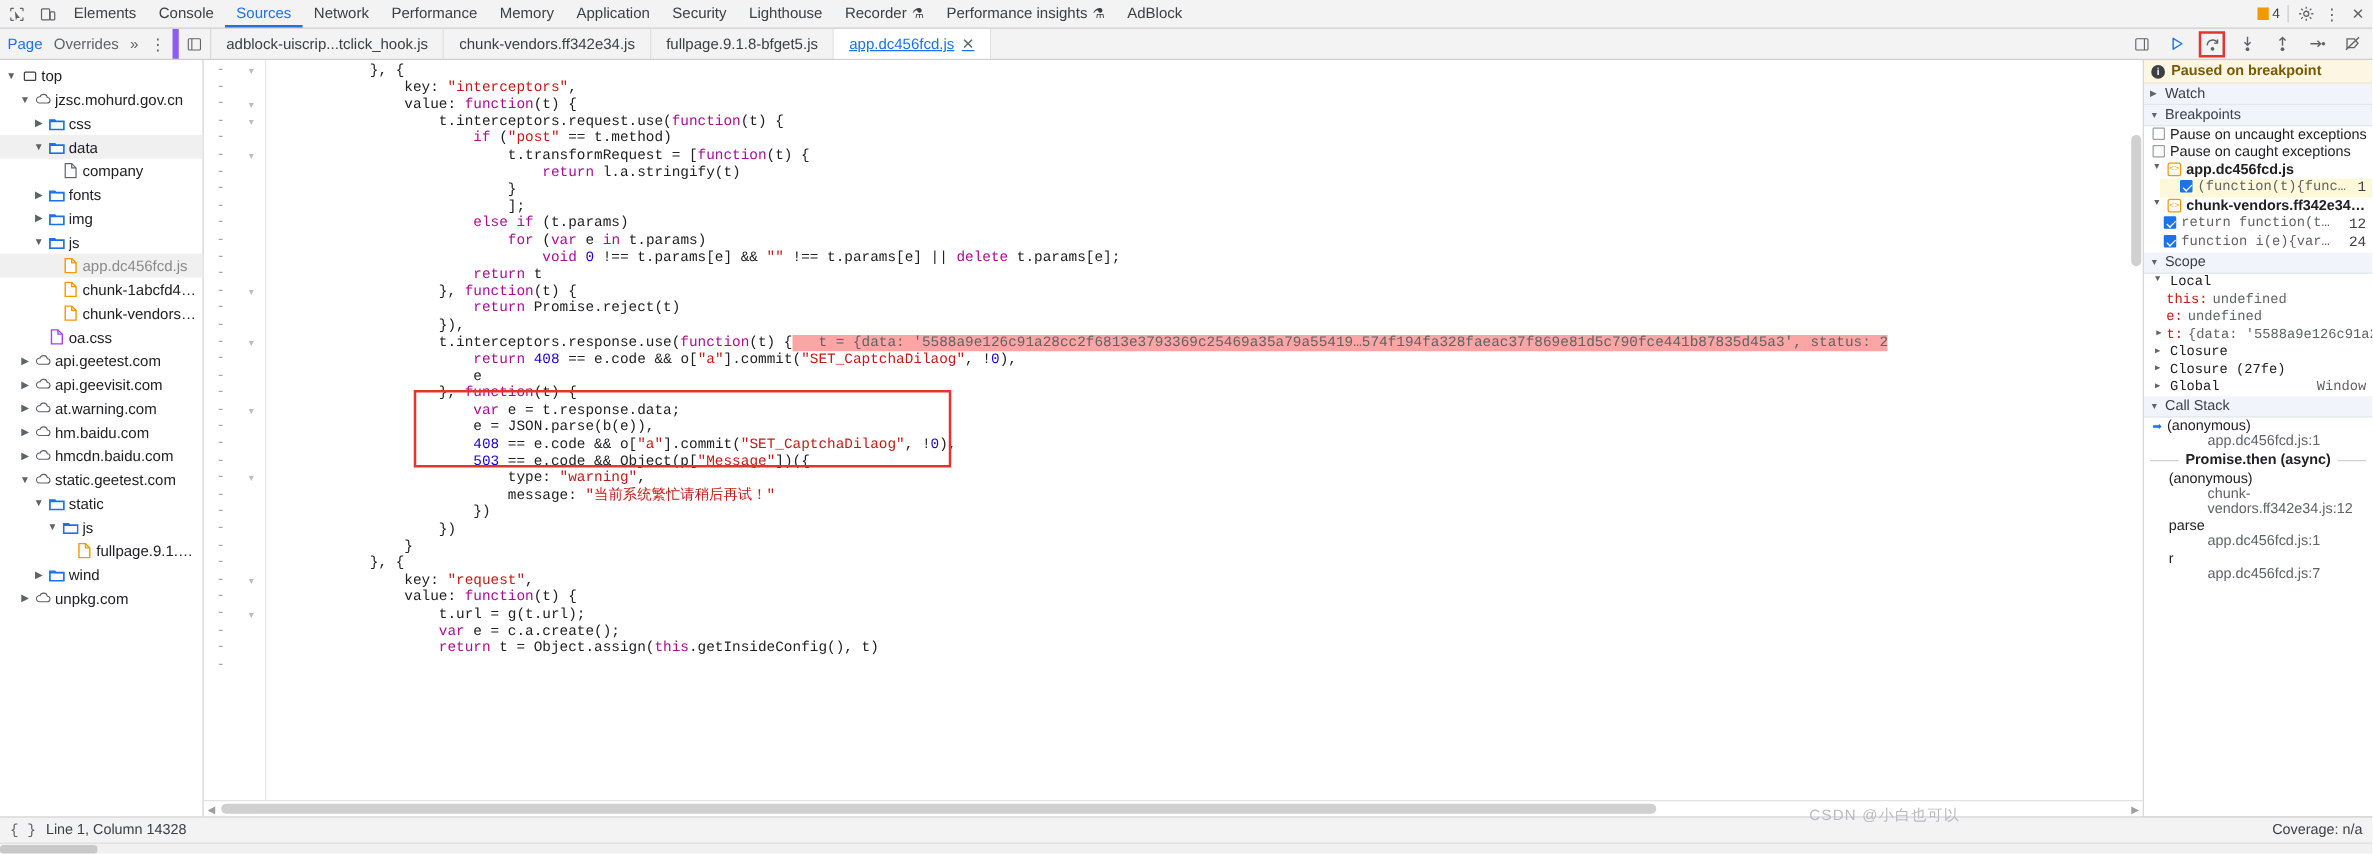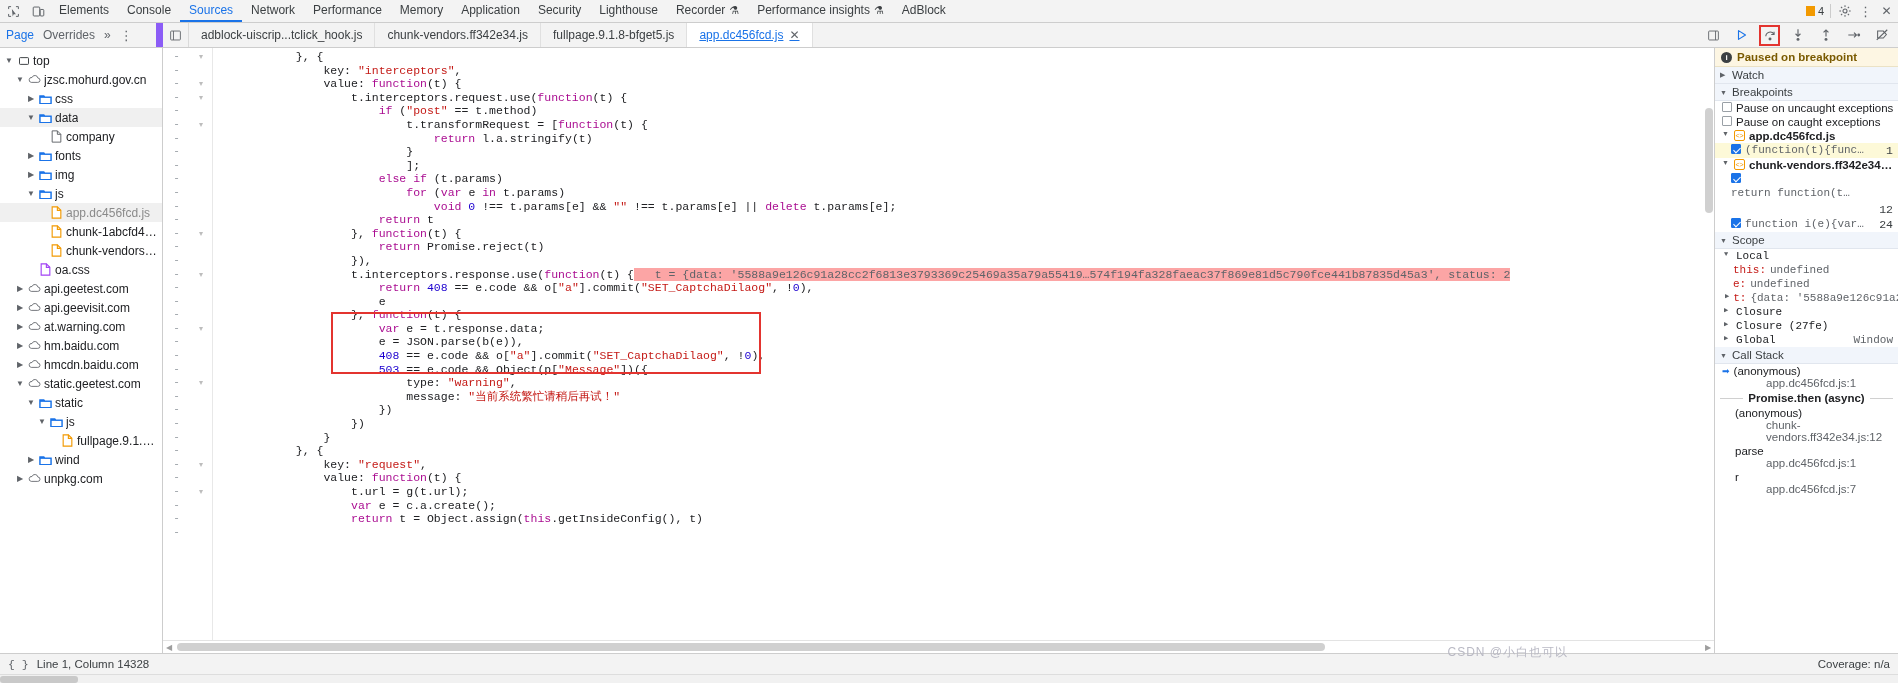--- a/index.html
+++ b/index.html
@@ -29,21 +29,21 @@
   .tb-right { margin-left:auto; display:flex; align-items:center; gap:6px; padding-right:4px; }
   .warnbadge { display:flex; align-items:center; gap:3px; font-size:11px; color:#3c4043; }
   .warnbox { width:9px; height:10px; background:#f29900; display:inline-block; }
   .vsep { width:1px; height:14px; background:#ccc; }
 
   
   .srcbar {
     height:25px; background:#f3f3f3; border-bottom:1px solid #cdcdcd;
     display:flex; align-items:stretch; flex:0 0 25px;
   }
-  .navpane-head { width:163px; display:flex; align-items:center; gap:9px; padding-left:6px; border-right:7px solid #8b5cf6;text-align:right; }
+  .navpane-head { width:143px; display:flex; align-items:center; gap:9px; padding-left:6px; border-right:5px solid #8b5cf6;text-align:right; }
   .navtab { font-size:12px; color:#1a73e8; cursor:pointer; }
   .navtab.plain { color:#5f6368; }
   .chev2 { color:#5f6368; font-size:12px; cursor:pointer; }
   .kebab { color:#5f6368; font-size:13px; cursor:pointer; letter-spacing:0; }
   .filetabs { display:flex; align-items:stretch; flex:1; min-width:0; }
   .panel-icon { width:26px; display:flex; align-items:center; justify-content:center; color:#5f6368; cursor:pointer; border-right:1px solid #dadada;}
   .ftab {
     padding:0 12px; display:flex; align-items:center; gap:6px; font-size:12px; color:#3c4043;
     cursor:pointer; border-right:1px solid #e0e0e0; white-space:nowrap;
   }
@@ -665,31 +665,31 @@
         <span class="cb"></span>
         <span>Pause on caught exceptions</span>
       </div>
 
       <div id="bpgroups">
           <div class="dline">
             <span class="tri">▼</span>
             <span class="jsico">&lt;&gt;</span>
             <span class="bold">app.dc456fcd.js</span>
           </div>
-          <div class="dline hl" style="padding-left: 16px;">
+          <div class="dline hl" style="padding-left: 16px; margin-left: 13px;">
             <span class="cb on"></span>
             <span class="mono gray">(function(t){func…</span>
             <span class="num">1</span>
           </div>
           <div class="dline">
             <span class="tri">▼</span>
             <span class="jsico">&lt;&gt;</span>
             <span class="bold">chunk-vendors.ff342e34…</span>
           </div>
-          <div class="dline" style="padding-left: 16px; flex-direction: column;">
+          <div class="dline" style="padding-left: 16px;">
             <span class="cb on"></span>
             <span class="mono gray">return function(t…</span>
             <span class="num">12</span>
           </div>
           <div class="dline" style="padding-left: 16px;">
             <span class="cb on"></span>
             <span class="mono gray">function i(e){var…</span>
             <span class="num">24</span>
           </div>
         </div>

